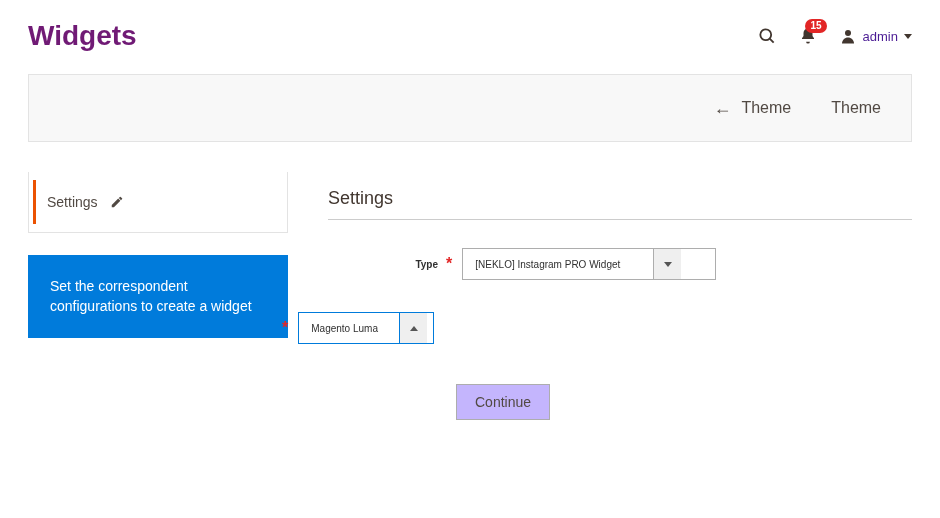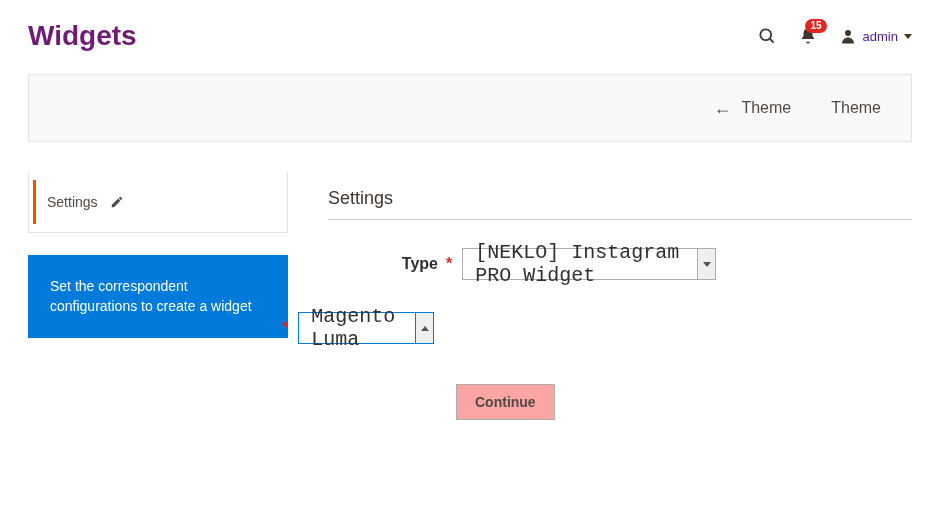--- a/index.html
+++ b/index.html
@@ -145,21 +145,21 @@
     margin-bottom: 28px;
   }
   .form-row {
     display: flex;
     align-items: center;
     margin-bottom: 32px;
   }
   .form-label {
     width: 110px;
     text-align: right;
-    font-size: 16px;
+    font-size: 10px;
     font-weight: 600;
     color: #303030;
     margin-right: 4px;
   }
   .req {
     color: #e22626;
     margin: 0 10px 0 4px;
     font-weight: 700;
   }
   .select-wrap {
@@ -168,24 +168,23 @@
     height: 32px;
     background: #fff;
   }
   .select-wrap.active {
     border-color: #007bdb;
   }
   .select-body {
     padding: 0 12px;
     display: flex;
     align-items: center;
-    font-size: 20px;
+    font-size: 10px;
     color: #303030;
     min-width: 190px;
-    font-family: Liberation Mono, monospace;
   }
   .select-arrow {
     width: 28px;
     border-left: 1px solid #adadad;
     background: #efefef;
     display: flex;
     align-items: center;
     justify-content: center;
   }
   .select-wrap.active .select-arrow {
@@ -204,27 +203,27 @@
     border-bottom: 5px solid #555;
   }
   .continue-row {
     display: flex;
     margin-top: 40px;
   }
   .continue-spacer {
     width: 128px;
   }
   .btn {
-    background: #fca5a5;
+    background: #c4b5fd;
     border: 1px solid #adadad;
     padding: 9px 18px;
     font-size: 14px;
     color: #514943;
     cursor: pointer;
-    font-weight: 700;
+    font-weight: 400;
   }
 </style>
 </head>
 <body>
 
 <div class="top-bar">
   <h1 class="page-title">Widgets</h1>
   <div class="top-right">
     <div class="icon-btn">
       <svg width="20" height="20" viewBox="0 0 24 24" fill="none" stroke="#41362f" stroke-width="2.2">

